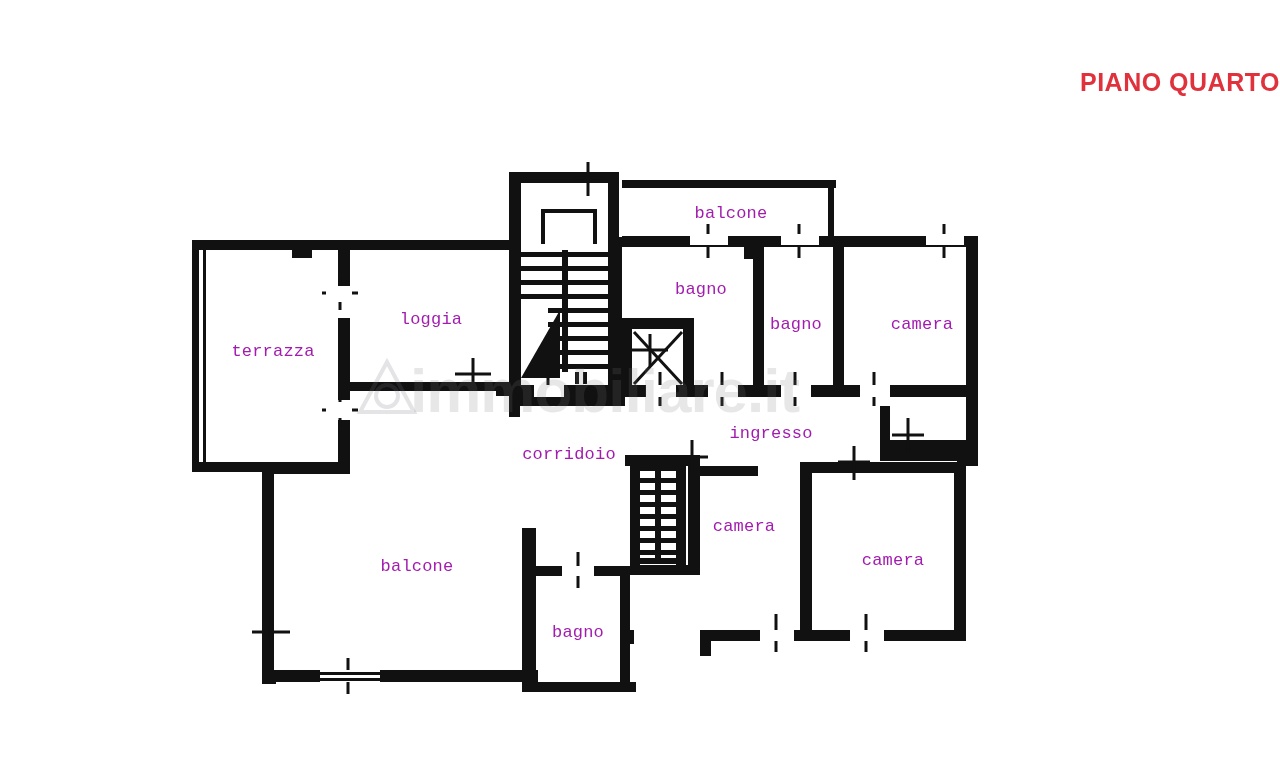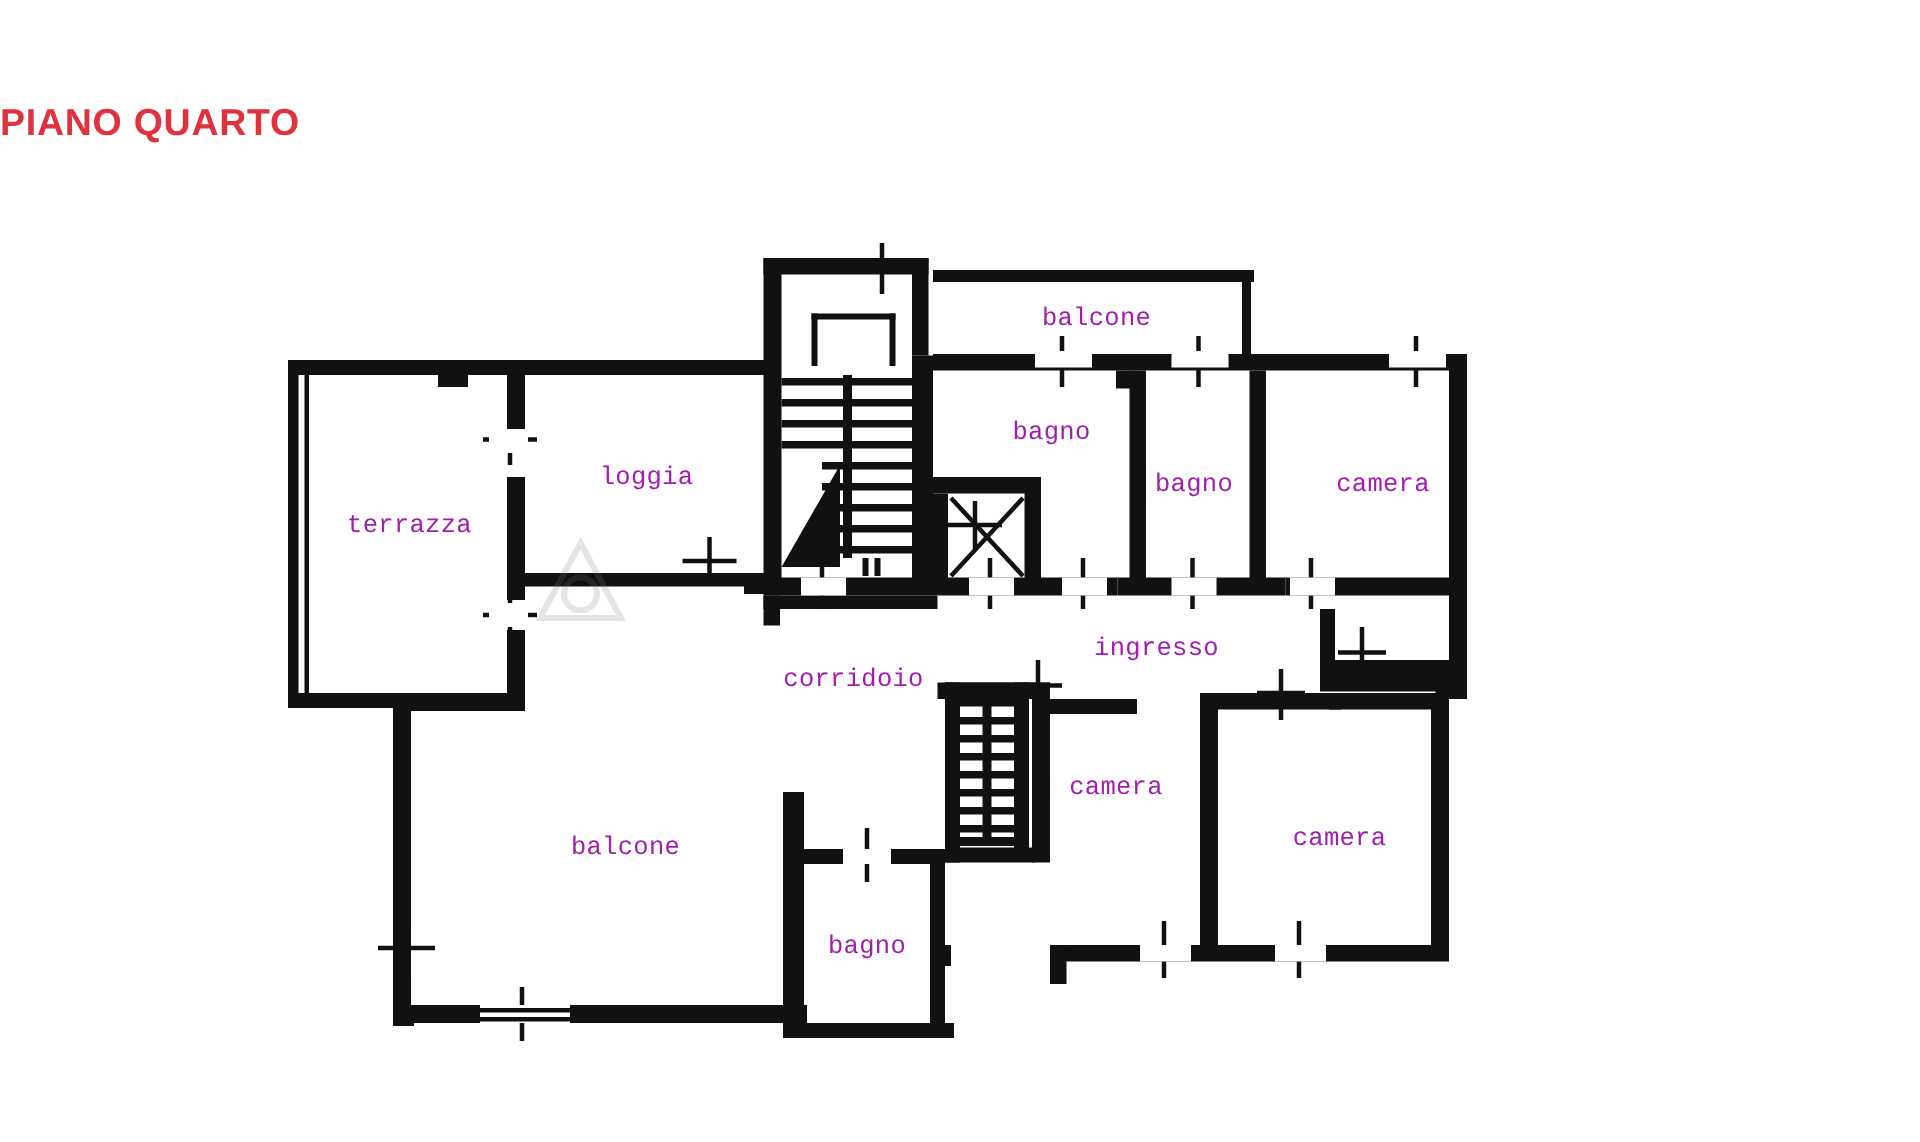--- a/index.html
+++ b/index.html
@@ -20,21 +20,21 @@
     left: 0; top: 0;
     width: 1280px;
     height: 761px;
     background: #ffffff;
   }
   .title {
     position: absolute;
     left: 0;
     top: 68px;
     width: 1280px;
-    text-align: left;
+    text-align: right;
     font-size: 25px;
     font-weight: bold;
     letter-spacing: 0.5px;
     color: #e0323c;
     font-family: "Liberation Sans", sans-serif;
   }
   #svg-plan {
     position: absolute;
     left: 0;
     top: 0;
@@ -304,20 +304,21 @@
       <rect x="310" y="678" width="72" height="3"></rect>
     </g>
 
   </svg>
 
   <div class="watermark">
     <svg class="wm-logo" width="66" height="66" viewBox="0 0 66 66">
       <path d="M6 60 L33 10 L60 60 Z" fill="none" stroke="rgba(120,120,130,0.20)" stroke-width="4"></path>
       <circle cx="33" cy="44" r="11" fill="none" stroke="rgba(120,120,130,0.20)" stroke-width="4"></circle>
     </svg>
+    <div class="wm-text">immobiliare.it</div>
   </div>
 
   <div class="room-label" style="left:731px; top:213px;">balcone</div>
   <div class="room-label" style="left:273px; top:351px;">terrazza</div>
   <div class="room-label" style="left:431px; top:319px;">loggia</div>
   <div class="room-label" style="left:701px; top:289px;">bagno</div>
   <div class="room-label" style="left:796px; top:324px;">bagno</div>
   <div class="room-label" style="left:922px; top:324px;">camera</div>
   <div class="room-label" style="left:771px; top:433px;">ingresso</div>
   <div class="room-label" style="left:569px; top:454px;">corridoio</div>

